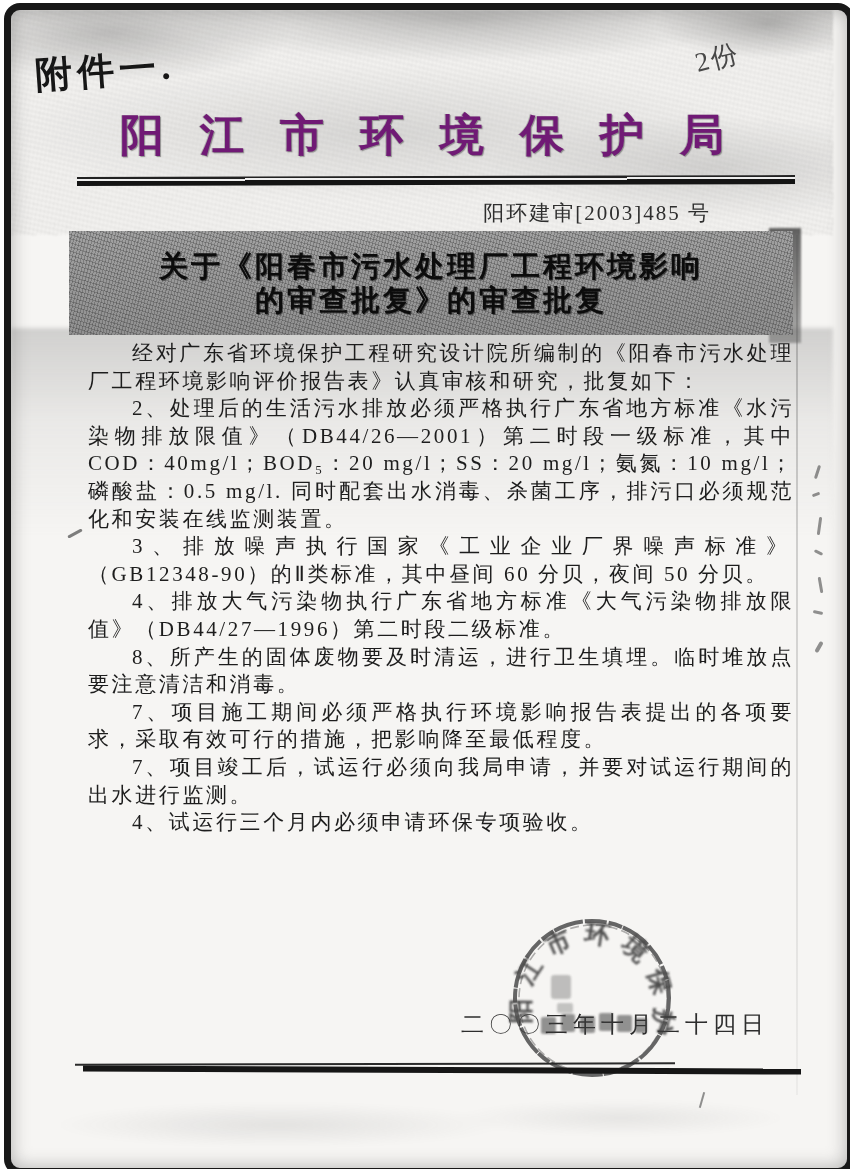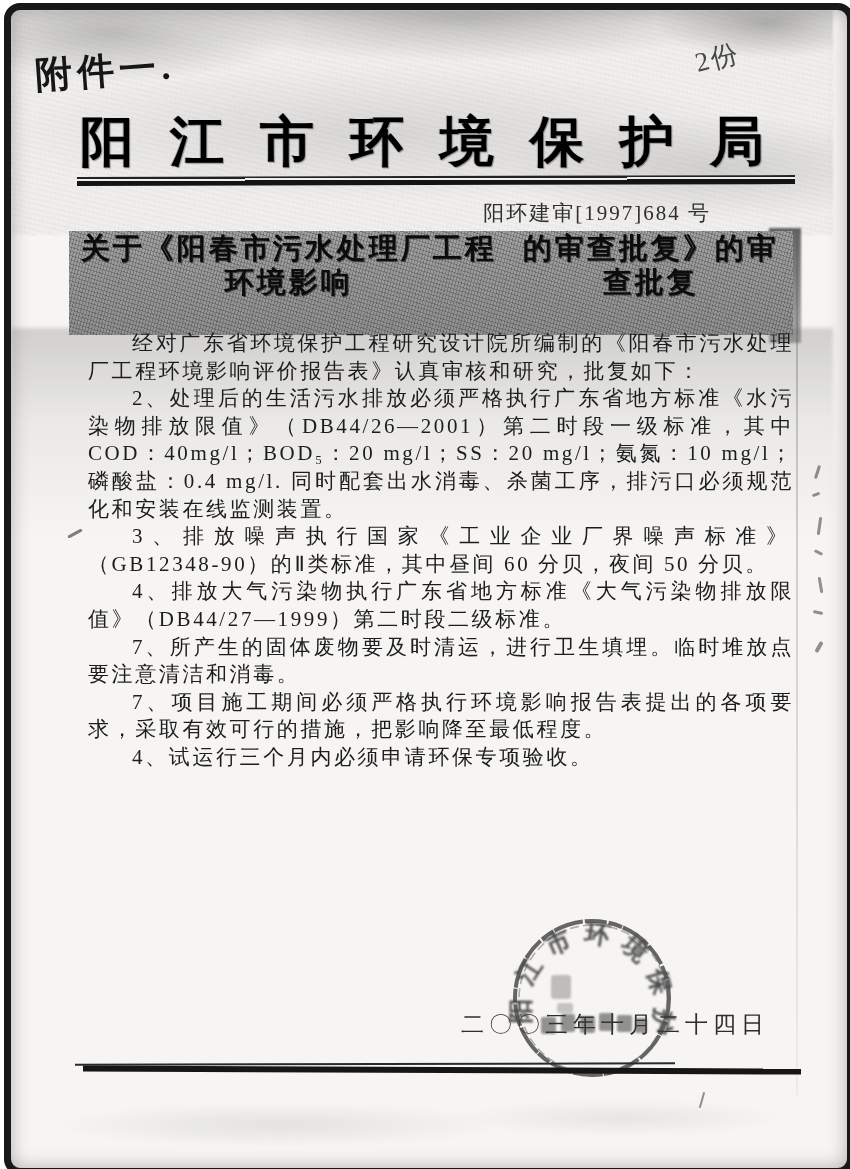--- a/index.html
+++ b/index.html
@@ -33,42 +33,42 @@
 
   
   .hand-attachment{position:absolute;left:24px;top:36px;font-size:37px;font-weight:bold;
     color:#161616;transform:rotate(-4deg);letter-spacing:5px;
     font-family:"Liberation Serif", serif;}
   .hand-copies{position:absolute;left:684px;top:30px;font-size:27px;color:#2c2c2c;
     transform:rotate(-14deg);letter-spacing:2px;opacity:.85;}
 
   
   .agency{position:absolute;left:0;top:96px;width:822px;text-align:center;
-    font-size:54px;font-weight:bold;color:#000000;letter-spacing:36px;text-indent:36px;
+    font-size:44px;font-weight:bold;color:#701a75;letter-spacing:36px;text-indent:36px;
     text-shadow:1px 1px 1px rgba(60,60,60,.5), -1px 0 0 rgba(90,90,90,.35);}
   .rule-top{position:absolute;left:66px;top:166px;width:718px;height:9px;
     background:linear-gradient(#222 0 2px, rgba(240,240,240,.9) 2px 4px, #141414 4px 9px);
     transform:rotate(-0.15deg);}
   .doc-number{position:absolute;left:0;top:189px;width:700px;text-align:right;
     font-size:21px;color:#2e2e2e;letter-spacing:2px;}
 
   
   .band{position:absolute;left:58px;top:221px;width:724px;height:104px;
     background:
       repeating-linear-gradient(17deg, rgba(50,50,50,.30) 0 1px, transparent 1px 4px),
       repeating-linear-gradient(104deg, rgba(35,35,35,.26) 0 1px, transparent 1px 3px),
       repeating-linear-gradient(61deg, rgba(150,150,150,.30) 0 2px, transparent 2px 6px),
       linear-gradient(#a2a2a2, #8f8f8f);
-    display:flex;flex-direction:row;justify-content:center;}
+    display:flex;flex-direction:column;justify-content:center;}
   .band-line{text-align:center;font-family:"Liberation Sans", sans-serif;font-weight:bold;
     font-size:29px;line-height:34px;color:#0c0c0c;letter-spacing:3px;
     text-shadow:1px 1px 0 rgba(0,0,0,.45);}
 
   
-  .body-text{position:absolute;left:77px;top:320px;width:706px;
+  .body-text{position:absolute;left:77px;top:330px;width:706px;
     font-size:21px;line-height:27.6px;letter-spacing:2.6px;color:#1d1d1d;
     text-align:justify;}
   .body-text p{margin:0;text-indent:2.1em;}
   .body-text p.item3::first-line{letter-spacing:7px;}
 
   
   .date-line{position:absolute;left:444px;top:999px;font-size:23px;letter-spacing:5px;
     color:#2d2d2d;z-index:4;margin-left:6px;}
   .seal{position:absolute;left:496px;top:903px;width:170px;height:170px;z-index:5;opacity:.9;}
 
@@ -97,34 +97,35 @@
     <div class="noise noise-right-streak"></div>
     <div class="noise crease"></div>
     <div class="noise noise-bottom"></div>
 
     <div class="hand-attachment">附件一.</div>
     <div class="hand-copies">2份</div>
 
     <div class="agency">阳江市环境保护局</div>
     <div class="rule-top"></div>
 
-    <div class="doc-number">阳环建审[1997]684 号</div>
+    <div class="doc-number">阳环建审[2003]485 号</div>
 
     <div class="band">
       <div class="band-line">关于《阳春市污水处理厂工程环境影响</div>
       <div class="band-line">的审查批复》的审查批复</div>
     </div>
 
     <div class="body-text">
       <p>经对广东省环境保护工程研究设计院所编制的《阳春市污水处理厂工程环境影响评价报告表》认真审核和研究，批复如下：</p>
-      <p>2、处理后的生活污水排放必须严格执行广东省地方标准《水污染物排放限值》（DB44/26—2001）第二时段一级标准，其中 COD：40mg/l；BOD₅：20 mg/l；SS：20 mg/l；氨氮：10 mg/l；磷酸盐：0.4 mg/l. 同时配套出水消毒、杀菌工序，排污口必须规范化和安装在线监测装置。</p>
+      <p>2、处理后的生活污水排放必须严格执行广东省地方标准《水污染物排放限值》（DB44/26—2001）第二时段一级标准，其中 COD：40mg/l；BOD₅：20 mg/l；SS：20 mg/l；氨氮：10 mg/l；磷酸盐：0.5 mg/l. 同时配套出水消毒、杀菌工序，排污口必须规范化和安装在线监测装置。</p>
       <p class="item3">3、排放噪声执行国家《工业企业厂界噪声标准》（GB12348-90）的Ⅱ类标准，其中昼间 60 分贝，夜间 50 分贝。</p>
-      <p>4、排放大气污染物执行广东省地方标准《大气污染物排放限值》（DB44/27—1999）第二时段二级标准。</p>
-      <p>7、所产生的固体废物要及时清运，进行卫生填埋。临时堆放点要注意清洁和消毒。</p>
+      <p>4、排放大气污染物执行广东省地方标准《大气污染物排放限值》（DB44/27—1996）第二时段二级标准。</p>
+      <p>8、所产生的固体废物要及时清运，进行卫生填埋。临时堆放点要注意清洁和消毒。</p>
       <p>7、项目施工期间必须严格执行环境影响报告表提出的各项要求，采取有效可行的措施，把影响降至最低程度。</p>
+      <p>7、项目竣工后，试运行必须向我局申请，并要对试运行期间的出水进行监测。</p>
       <p>4、试运行三个月内必须申请环保专项验收。</p>
     </div>
 
     <div class="date-line">二〇〇三年十月二十四日</div>
 
     <svg class="seal" viewBox="0 0 170 170" xmlns="http://www.w3.org/2000/svg">
       <defs>
         <filter id="sealblur">
             <feGaussianBlur stdDeviation="1.1"></feGaussianBlur>
           </filter>

